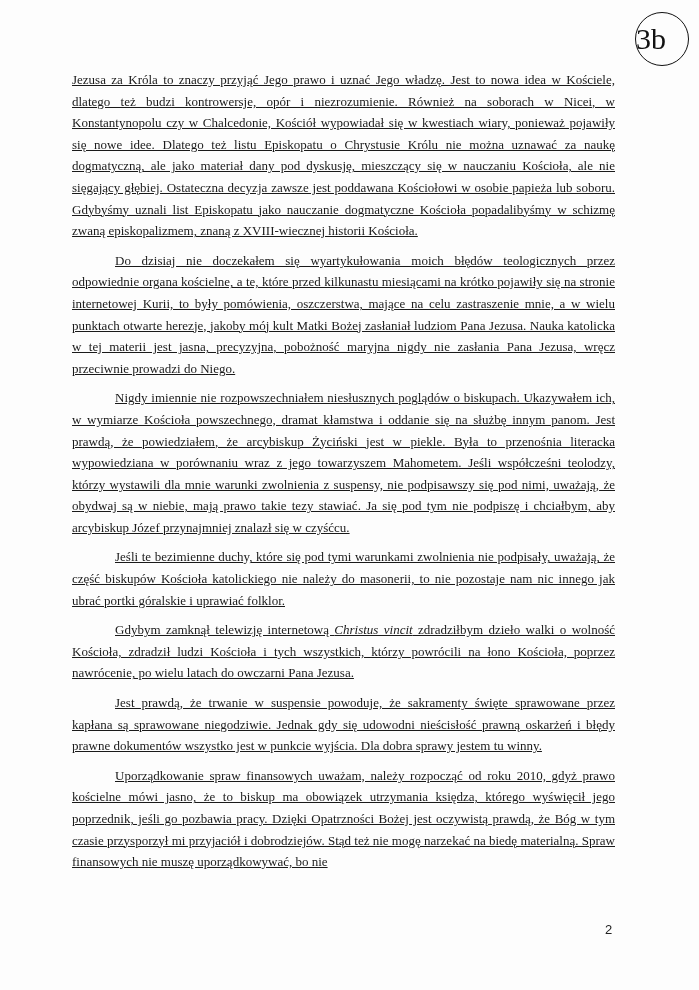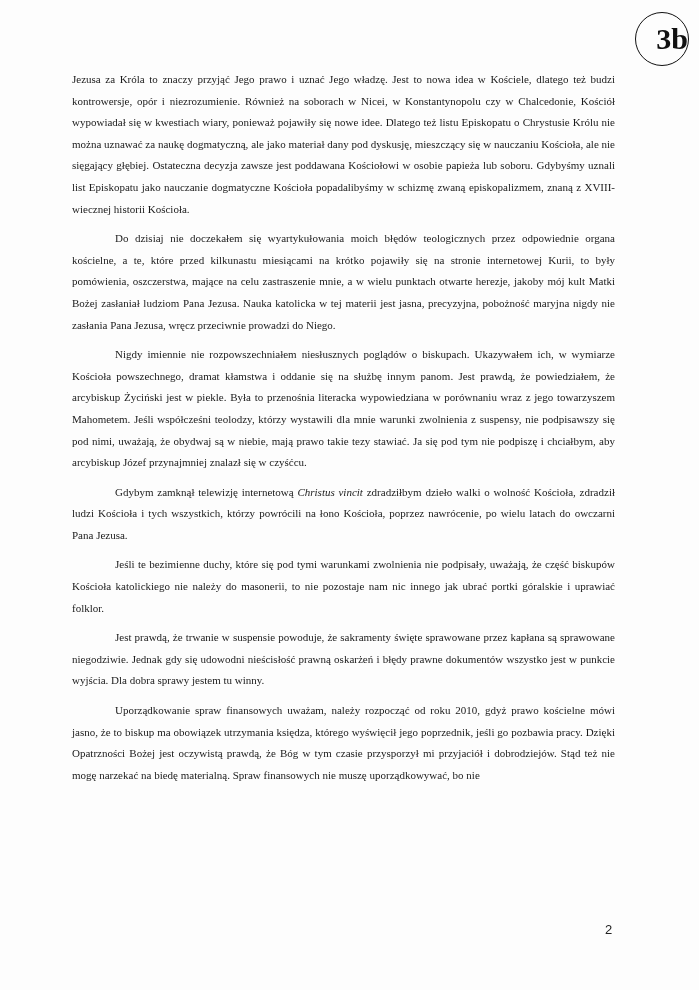--- a/index.html
+++ b/index.html
@@ -3,44 +3,44 @@
 <meta charset="utf-8">
 <style>
   html, body { margin: 0; padding: 0; }
   body {
     width: 699px; height: 990px; background: #fdfdfd; position: relative; overflow: hidden;
     font-family: "Liberation Serif", serif; color: #1a1a1a;
   }
   .badge {
     position: absolute; left: 635px; top: 12px; width: 54px; height: 54px;
     border: 1.5px solid #111; border-radius: 50%;
-    display: flex; align-items: center; justify-content: flex-end;
-    font-size: 30px; color: #111; box-sizing: border-box; font-weight: bold;
+    display: flex; align-items: center; justify-content: flex-start;
+    font-size: 30px; color: #111; box-sizing: border-box;
   }
   .page { position: absolute; left: 72px; top: 69px; width: 543px; }
   p {
-    margin: 0; font-size: 11px; line-height: 21.6px; text-align: justify;
+    margin: 0; font-size: 13px; line-height: 21.6px; text-align: justify; text-decoration: underline;
   }
   p.indent { text-indent: 43px; }
   p.gap { margin-top: 8px; }
   .pagenum {
     position: absolute; left: 605px; top: 922px; font-family: "Liberation Sans", sans-serif;
     font-size: 13px; color: #222;
   }
 </style>
 </head>
 <body>
 
 <div class="badge">
     <span>3b</span>
   </div>
 
 <div class="page">
   <p>Jezusa za Króla to znaczy przyjąć Jego prawo i uznać Jego władzę. Jest to nowa idea w Kościele, dlatego też budzi kontrowersje, opór i niezrozumienie. Również na soborach w Nicei, w Konstantynopolu czy w Chalcedonie, Kościół wypowiadał się w kwestiach wiary, ponieważ pojawiły się nowe idee. Dlatego też listu Episkopatu o Chrystusie Królu nie można uznawać za naukę dogmatyczną, ale jako materiał dany pod dyskusję, mieszczący się w nauczaniu Kościoła, ale nie sięgający głębiej. Ostateczna decyzja zawsze jest poddawana Kościołowi w osobie papieża lub soboru. Gdybyśmy uznali list Episkopatu jako nauczanie dogmatyczne Kościoła popadalibyśmy w schizmę zwaną episkopalizmem, znaną z XVIII-wiecznej historii Kościoła.</p>
   <p class="indent gap">Do dzisiaj nie doczekałem się wyartykułowania moich błędów teologicznych przez odpowiednie organa kościelne, a te, które przed kilkunastu miesiącami na krótko pojawiły się na stronie internetowej Kurii, to były pomówienia, oszczerstwa, mające na celu zastraszenie mnie, a w wielu punktach otwarte herezje, jakoby mój kult Matki Bożej zasłaniał ludziom Pana Jezusa. Nauka katolicka w tej materii jest jasna, precyzyjna, pobożność maryjna nigdy nie zasłania Pana Jezusa, wręcz przeciwnie prowadzi do Niego.</p>
   <p class="indent gap">Nigdy imiennie nie rozpowszechniałem niesłusznych poglądów o biskupach. Ukazywałem ich, w wymiarze Kościoła powszechnego, dramat kłamstwa i oddanie się na służbę innym panom. Jest prawdą, że powiedziałem, że arcybiskup Życiński jest w piekle. Była to przenośnia literacka wypowiedziana w porównaniu wraz z jego towarzyszem Mahometem. Jeśli współcześni teolodzy, którzy wystawili dla mnie warunki zwolnienia z suspensy, nie podpisawszy się pod nimi, uważają, że obydwaj są w niebie, mają prawo takie tezy stawiać. Ja się pod tym nie podpiszę i chciałbym, aby arcybiskup Józef przynajmniej znalazł się w czyśćcu.</p>
+  <p class="indent gap">Jeśli te bezimienne duchy, które się pod tymi warunkami zwolnienia nie podpisały, uważają, że część biskupów Kościoła katolickiego nie należy do masonerii, to nie pozostaje nam nic innego jak ubrać portki góralskie i uprawiać folklor.</p>
   <p class="indent gap"><span>Gdybym zamknął telewizję internetową </span><i>Christus vincit</i><span> zdradziłbym dzieło walki o wolność Kościoła, zdradził ludzi Kościoła i tych wszystkich, którzy powrócili na łono Kościoła, poprzez nawrócenie, po wielu latach do owczarni Pana Jezusa.</span></p>
-  <p class="indent gap">Jeśli te bezimienne duchy, które się pod tymi warunkami zwolnienia nie podpisały, uważają, że część biskupów Kościoła katolickiego nie należy do masonerii, to nie pozostaje nam nic innego jak ubrać portki góralskie i uprawiać folklor.</p>
   <p class="indent gap">Jest prawdą, że trwanie w suspensie powoduje, że sakramenty święte sprawowane przez kapłana są sprawowane niegodziwie. Jednak gdy się udowodni nieścisłość prawną oskarżeń i błędy prawne dokumentów wszystko jest w punkcie wyjścia. Dla dobra sprawy jestem tu winny.</p>
   <p class="indent gap">Uporządkowanie spraw finansowych uważam, należy rozpocząć od roku 2010, gdyż prawo kościelne mówi jasno, że to biskup ma obowiązek utrzymania księdza, którego wyświęcił jego poprzednik, jeśli go pozbawia pracy. Dzięki Opatrzności Bożej jest oczywistą prawdą, że Bóg w tym czasie przysporzył mi przyjaciół i dobrodziejów. Stąd też nie mogę narzekać na biedę materialną. Spraw finansowych nie muszę uporządkowywać, bo nie</p>
 </div>
 
 <div class="pagenum">2</div>
 
 </body></html>

